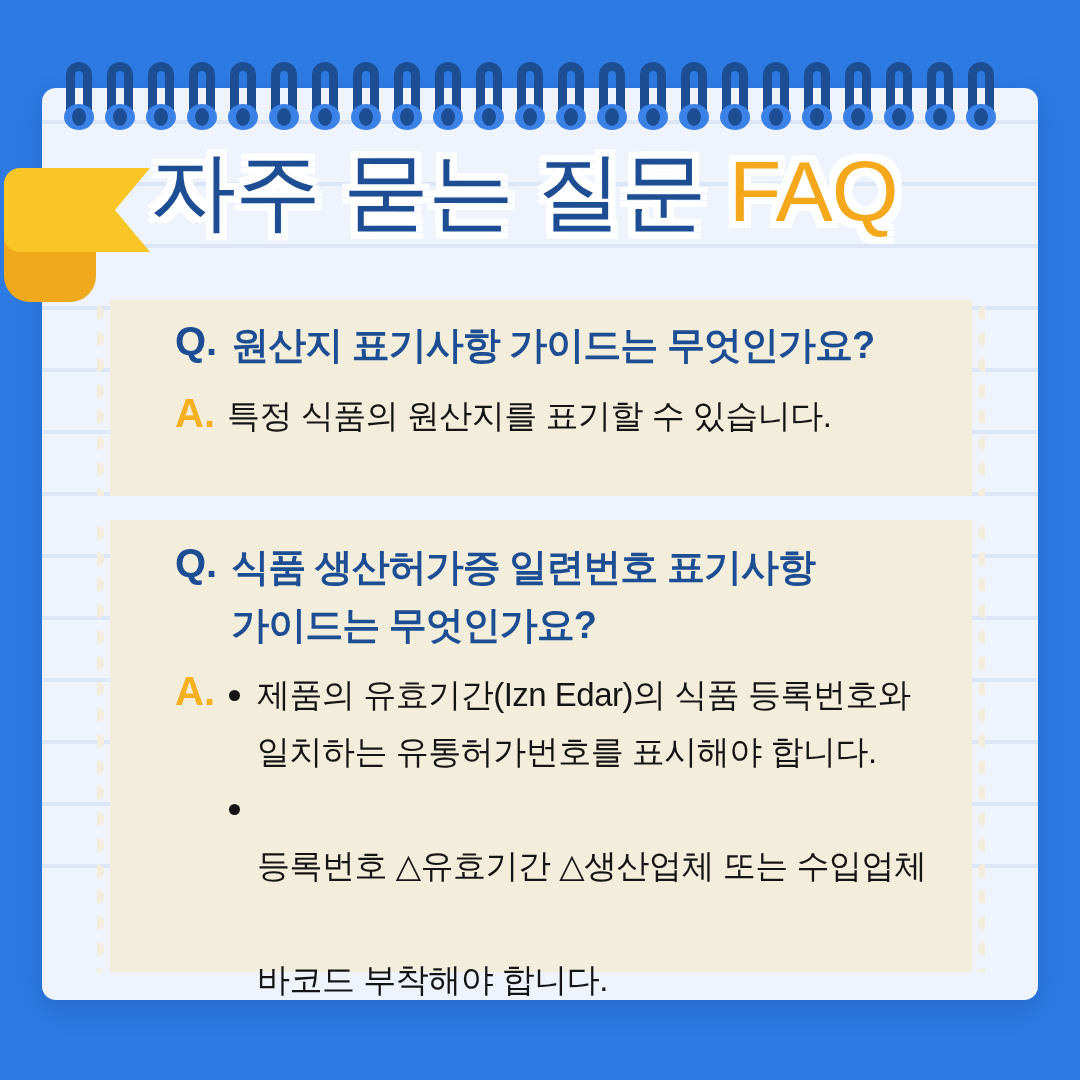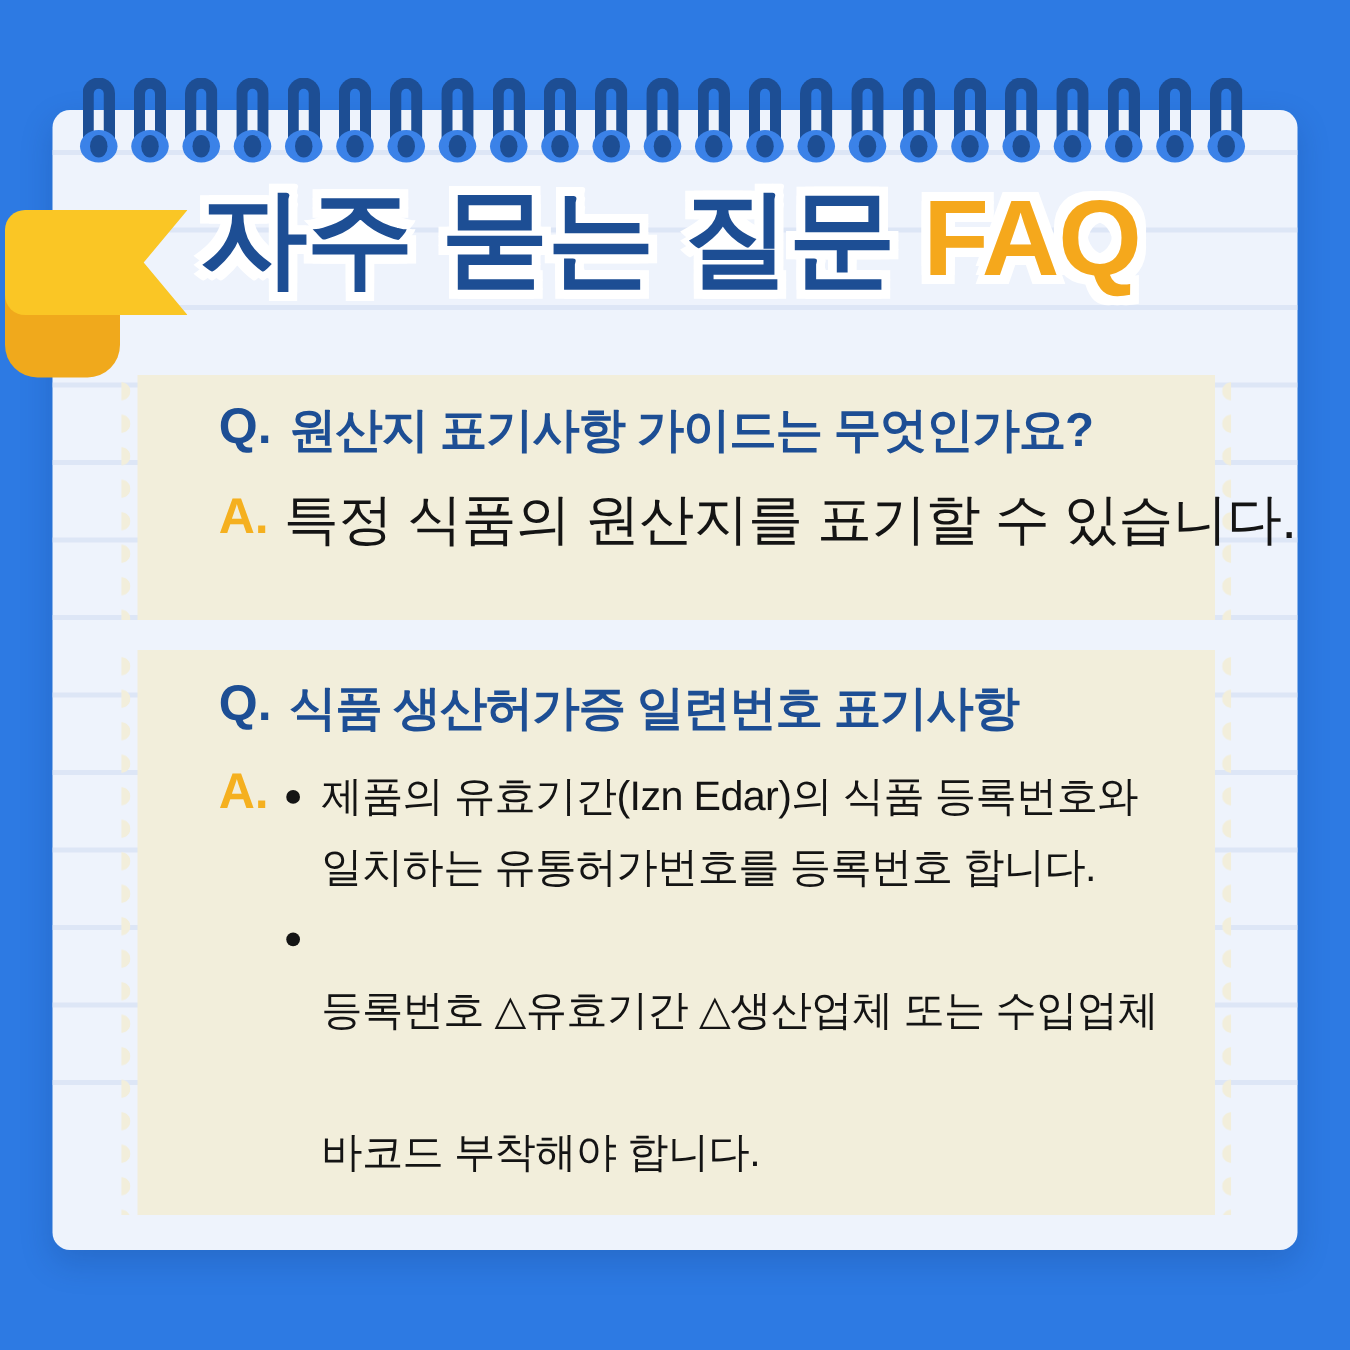--- a/index.html
+++ b/index.html
@@ -47,22 +47,22 @@
   }
   .ribbon .band{
     position:absolute;left:4px;top:0px;width:146px;height:84px;
     background:#fac625;
     border-radius:16px 0 0 16px;
     clip-path:polygon(0 0,100% 0,76% 50%,100% 100%,0 100%);
   }
 
   
   .title{
-    position:absolute;left:160px;top:148px;
-    font-size:86px;font-weight:bold;letter-spacing:-1px;
+    position:absolute;left:150px;top:148px;
+    font-size:86px;font-weight:normal;letter-spacing:-1px;
     color:#1d4e94;white-space:nowrap;line-height:1;
     text-shadow:
       -7px -7px 0 #ffffff, 7px -7px 0 #ffffff,
       -7px  7px 0 #ffffff, 7px  7px 0 #ffffff,
       -7px  0   0 #ffffff, 7px  0   0 #ffffff,
        0   -7px 0 #ffffff, 0    7px 0 #ffffff;
   }
   .title .faq{color:#f5a81c;}
 
   
@@ -97,21 +97,21 @@
   .q-text{
     color:#1d4e94;font-weight:bold;font-size:38px;line-height:58px;
     letter-spacing:-1px;
   }
   .a-row{display:flex;align-items:flex-start;}
   .a-mark{
     color:#f5b01f;font-weight:bold;font-size:40px;line-height:50px;
     margin-right:12px;flex:0 0 auto;
   }
   .a-text{
-    color:#141414;font-size:44px;line-height:56px;letter-spacing:-.5px;
+    color:#141414;font-size:33px;line-height:56px;letter-spacing:-.5px;
   }
   ul.bullets{margin:0;padding:0 0 0 30px;list-style:none;}
   ul.bullets li{
     position:relative;color:#141414;font-size:33px;line-height:57px;
     letter-spacing:-.5px;margin:0 0 0 0;
   }
   ul.bullets li::before{
     content:"";position:absolute;left:-28px;top:24px;
     width:11px;height:11px;border-radius:50%;background:#141414;
   }
@@ -288,28 +288,29 @@
       <span class="a-mark">A.</span>
       <span class="a-text">특정 식품의 원산지를 표기할 수 있습니다.</span>
     </div>
   </div>
 
   <div class="qa qa-2">
     <div class="q-row">
       <span class="q-mark">Q.</span>
       <span class="q-text">
         <span>식품 생산허가증 일련번호 표기사항</span><br>
+        <span>가이드는 무엇인가요?</span>
       </span>
     </div>
     <div class="a-row">
       <span class="a-mark">A.</span>
       <ul class="bullets">
         <li>
           <span>제품의 유효기간(Izn Edar)의 식품 등록번호와</span><br>
-          <span>일치하는 유통허가번호를 등록번호 합니다.</span>
+          <span>일치하는 유통허가번호를 표시해야 합니다.</span>
         </li>
         <li>
           <br>
           <span>등록번호 △유효기간 △생산업체 또는 수입업체</span><br>
           <br>
           <span> 바코드 부착해야 합니다.</span>
         </li>
       </ul>
     </div>
   </div>

